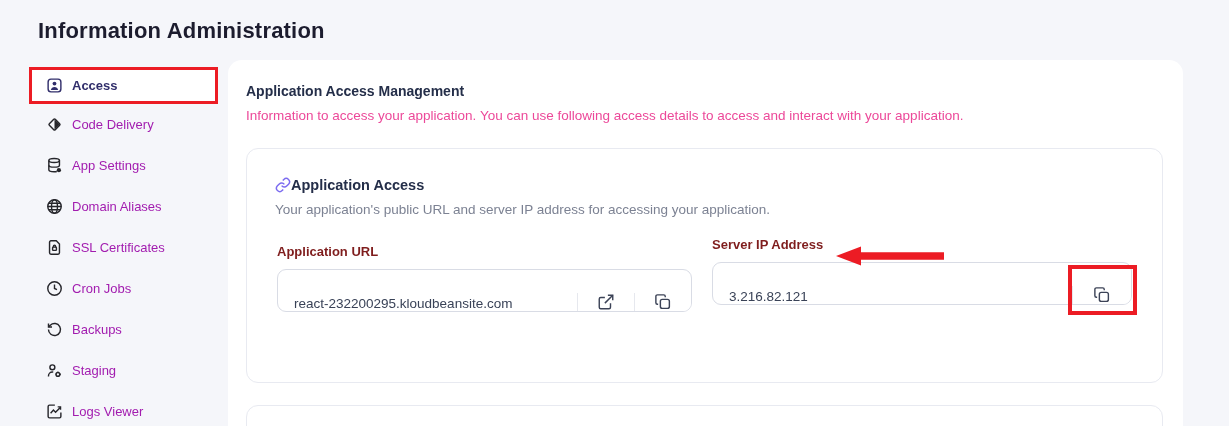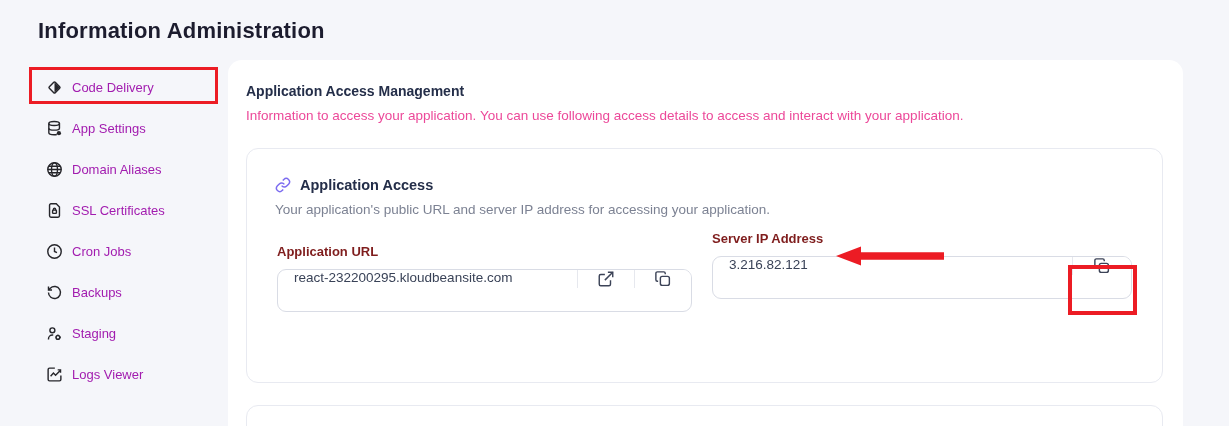--- a/index.html
+++ b/index.html
@@ -30,28 +30,28 @@
   }
   
   .card {
     position:absolute; left:18px; top:88px; width:917px; height:235px;
     background:#fff; border:1px solid #e8eaf1; border-radius:12px;
   }
   .card2 {
     position:absolute; left:18px; top:345px; width:917px; height:40px;
     background:#fff; border:1px solid #e8eaf1; border-radius:12px;
   }
-  .card-header { position:absolute; left:28px; top:28px; display:flex; gap:9px; }
+  .card-header { position:absolute; left:28px; top:28px; display:flex; }
   .card-title { font-size:14.5px; font-weight:700; color:#242e49; }
   .card-desc  { position:absolute; left:28px; top:53px; font-size:13.5px; color:#7c8293; }
   .field-col-url { position:absolute; left:30px; top:95px; width:415px; }
-  .field-col-ip  { position:absolute; left:465px; top:82px; width:420px; }
+  .field-col-ip  { position:absolute; left:465px; top:88px; width:420px; }
   .field-label { font-size:13px; font-weight:700; color:#7f1d1d; height:25px; }
   .input-group {
-    display:flex; align-items:flex-start; height:43px;
+    display:flex; align-items:flex-end; height:43px;
     border:1px solid #d9dce5; border-radius:9px; background:#fff; overflow:hidden;
   }
   .input-group input {
     flex:1 1 auto; min-width:0; border:none; outline:none; background:transparent;
     padding:0 16px; font-size:13.5px; color:#394257;
     font-family:"Liberation Sans", sans-serif;
   }
   .icon-btn {
     flex:0 0 auto; display:flex; align-items:center; justify-content:center;
     width:57px; border:none; border-left:1px solid #e6e8ee; background:#fff;
@@ -75,20 +75,28 @@
   .annot-box-copy   { left:1068px; top:265px; width:69px; height:50px; border:4px solid #ec1c24; }
   .annot-arrow { left:834px; top:245px; }
   .link-icon { width:16px; height:16px; color:#7c6cf0; }
 </style>
 </head>
 <body>
 
 <div class="page-title">Information Administration</div>
 
 <nav class="sidebar">
+  <div class="sidebar-item active">
+    <svg viewBox="0 0 24 24" fill="none" stroke="currentColor" stroke-width="2">
+      <rect x="3" y="3" width="18" height="18" rx="4"></rect>
+      <circle cx="12" cy="9.3" r="2.7" fill="currentColor" stroke="none"></circle>
+      <path d="M6.8 18.4c.6-2.9 2.7-4.4 5.2-4.4s4.6 1.5 5.2 4.4z" fill="currentColor" stroke="none"></path>
+    </svg>
+    <span>Access</span>
+  </div>
   <div class="sidebar-item">
     <svg viewBox="0 0 24 24" fill="none" stroke="currentColor" stroke-width="2">
       <rect x="6.1" y="6.1" width="11.8" height="11.8" rx="1.5" transform="rotate(45 12 12)"></rect>
       <path d="M12 4.5 L19.5 12 L12 19.5 Z" fill="currentColor" stroke="none"></path>
     </svg>
     <span>Code Delivery</span>
   </div>
   <div class="sidebar-item">
     <svg viewBox="0 0 24 24" fill="none" stroke="currentColor" stroke-width="2">
       <ellipse cx="11.5" cy="5" rx="7.5" ry="2.8"></ellipse>

